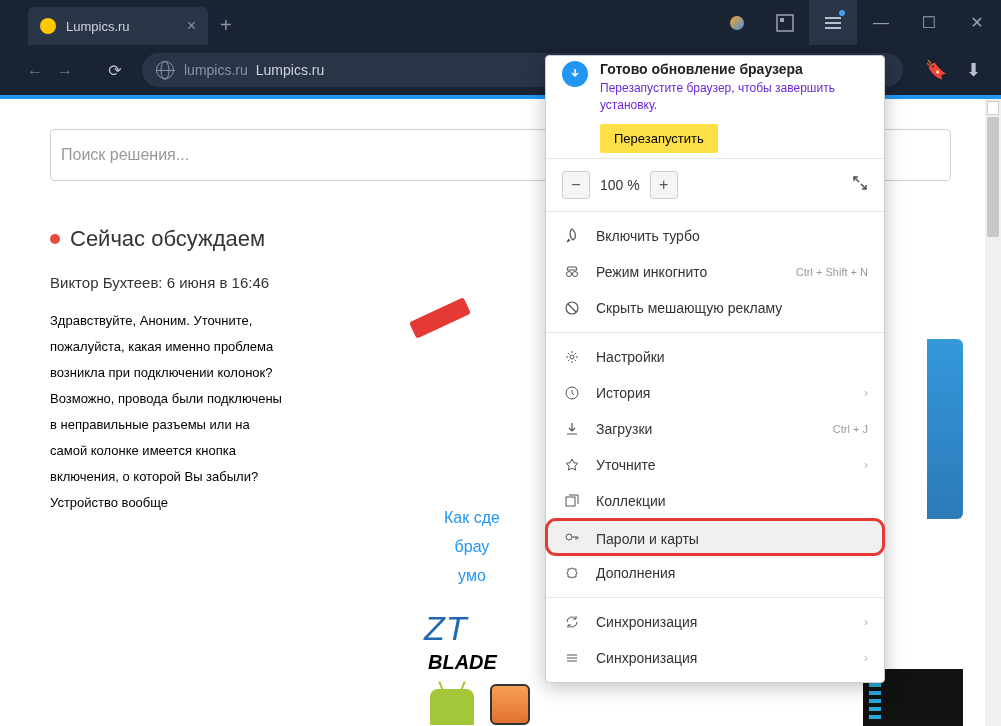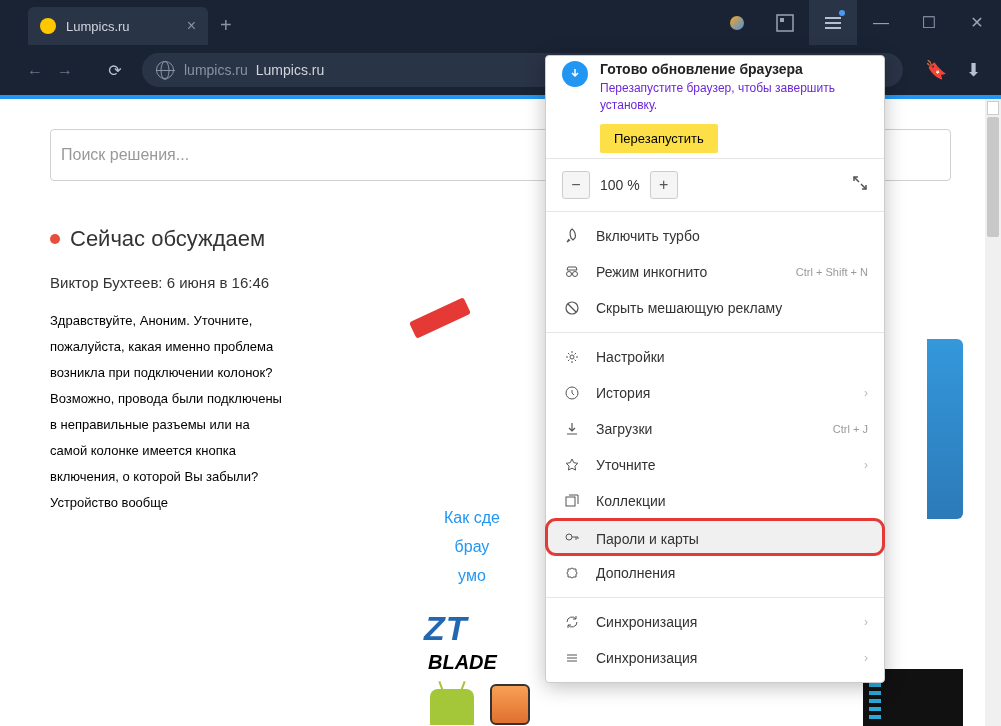--- a/index.html
+++ b/index.html
@@ -43,21 +43,21 @@
 .red-dot { width: 10px; height: 10px; background: #e74c3c; border-radius: 50%; margin-right: 10px; }
 .now-discuss-title { font-size: 22px; color: #333; }
 
 .comment-meta { color: #333; font-size: 15px; line-height: 1.8; margin-bottom: 6px; max-width: 240px; }
 .comment-link { color: #2196f3; border-bottom: 1px dotted #2196f3; font-size: 15px; line-height: 1.9; display: inline; }
 .comment-body { color: #000000; font-size: 13px; line-height: 2.0; margin-top: 12px; max-width: 240px; }
 
 .center-art { position: absolute; left: 410px; top: 210px; }
 .red-bar { width: 60px; height: 18px; background: #e53935; transform: rotate(-25deg); border-radius: 3px; }
 .center-link { position: absolute; left: 444px; top: 405px; color: #2196f3; font-size: 16px; line-height: 1.8; text-align: center; }
-.zte { position: absolute; left: 424px; top: 510px; font-size: 34px; font-weight: 700; font-style: italic; color: #2268b0; letter-spacing: 1px; }
+.zte { position: absolute; left: 424px; top: 510px; font-size: 34px; font-weight: 400; font-style: italic; color: #2268b0; letter-spacing: 1px; }
 .blade { position: absolute; left: 428px; top: 552px; font-size: 20px; font-weight: 900; font-style: italic; text-align: right; }
 .android { position: absolute; left: 430px; top: 590px; width: 44px; height: 36px; background: #a4c639; border-radius: 8px 8px 0 0; }
 .android::before, .android::after { content:''; position:absolute; top:-8px; width:2px; height:10px; background:#a4c639; }
 .android::before { left: 10px; transform: rotate(-20deg); }
 .android::after { right: 10px; transform: rotate(20deg); }
 .phone { position: absolute; left: 490px; top: 585px; width: 40px; height: 41px; background: linear-gradient(#f8a055,#e07030); border-radius: 6px; border: 2px solid #333; }
 
 
 .menu-panel { position: absolute; top: 55px; right: 116px; width: 340px; background: #fff; border: 1px solid #ccc; border-radius: 4px; box-shadow: 0 4px 20px rgba(0,0,0,0.25); z-index: 100; }
 .update-block { padding: 5px 16px; display: flex; border-bottom: 1px solid #e5e5e5; }

